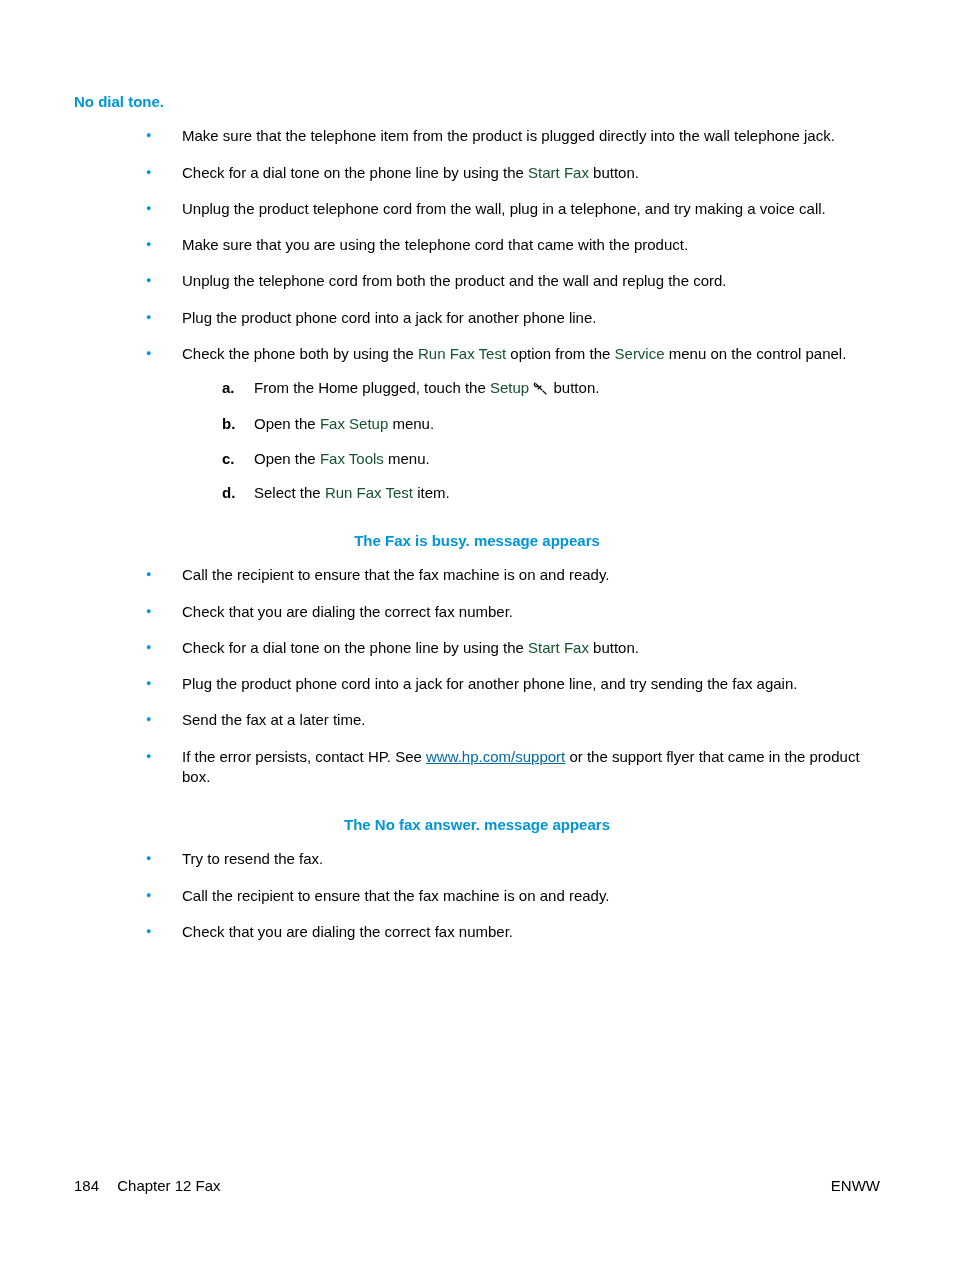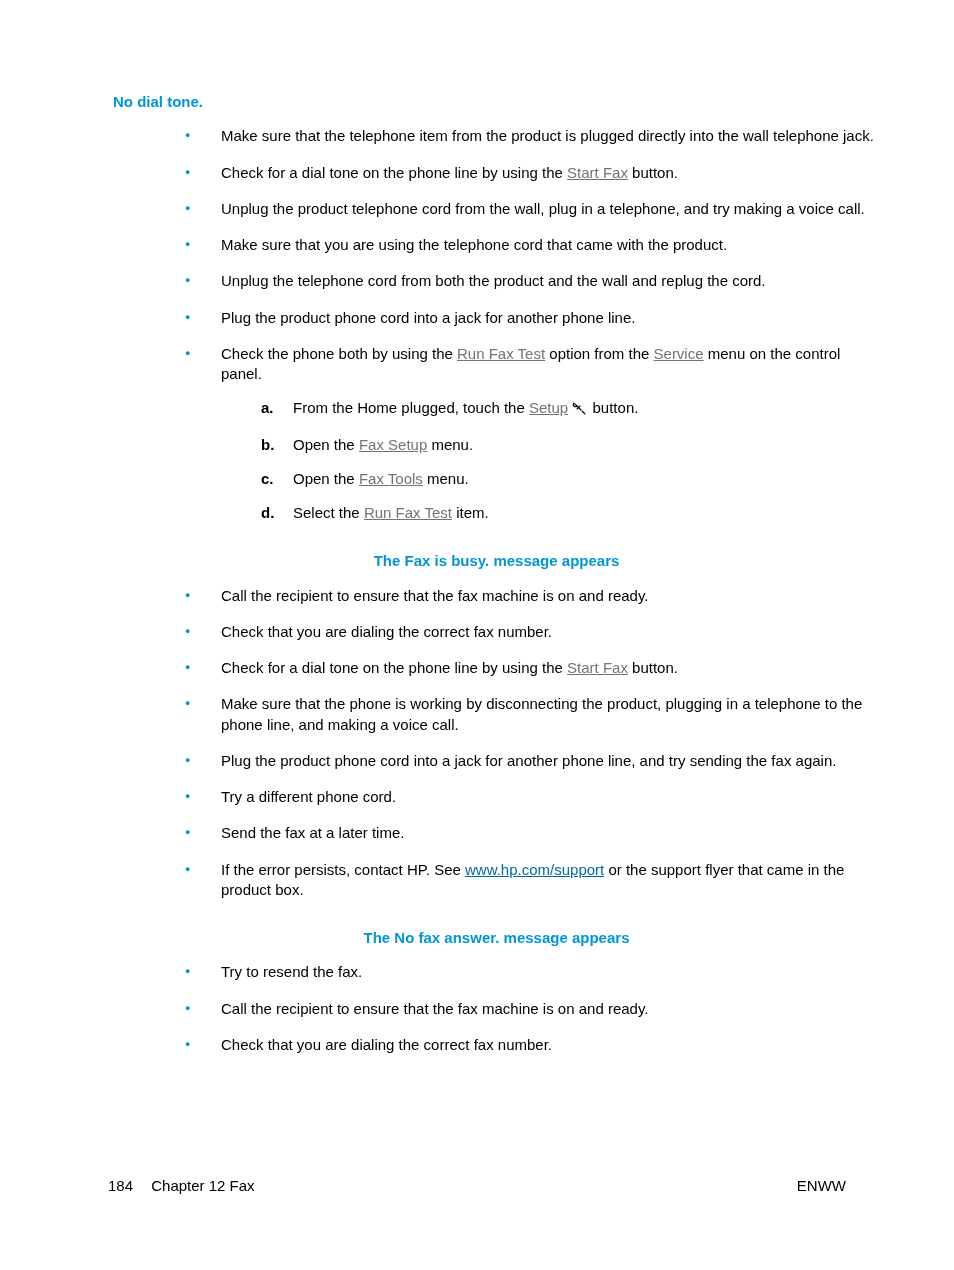--- a/index.html
+++ b/index.html
@@ -10,21 +10,20 @@
     height: 1270px;
     font-family: "Futura", "Century Gothic", "Trebuchet MS", Arial, sans-serif;
     font-size: 15px;
     color: #000;
     background: #fff;
     position: relative;
     line-height: 1.35;
   }
   .page {
     padding: 92px 74px 0 74px;
-    margin-left: 39px;
   }
   .section-heading {
     color: #0096d6;
     font-weight: bold;
     font-size: 15px;
     margin: 0 0 14px 0;
   }
   .section-heading.gap-top {
     margin-top: 28px;
     text-align: center;
@@ -59,37 +58,36 @@
     padding-left: 32px;
     margin: 0 0 14px 0;
   }
   ol.steps > li .step-label {
     position: absolute;
     left: 0;
     top: 0;
     font-weight: bold;
   }
   .ui-term {
-    color: #737373;
-    text-decoration: underline;
+    color: #14532d;
   }
   a.ext-link {
     color: #0369a1;
     text-decoration: underline;
   }
   .setup-icon {
     display: inline-block;
     vertical-align: -2px;
   }
   .footer {
     position: absolute;
     left: 0;
     right: 0;
     bottom: 74px;
-    padding: 0 108px;
+    padding: 0 74px;
     display: flex;
     justify-content: space-between;
     font-size: 15px;
   }
   .footer .left span.pn {
     margin-right: 14px;
   }
 </style>
 </head>
 <body>
@@ -140,23 +138,21 @@
     </li>
   </ul>
 
   <div class="section-heading gap-top">The Fax is busy. message appears</div>
   <ul class="bullets">
     <li><span>Call the recipient to ensure that the fax machine is on and ready.</span></li>
     <li><span>Check that you are dialing the correct fax number.</span></li>
     <li>
       <span>Check for a dial tone on the phone line by using the </span><span class="ui-term">Start Fax</span><span> button.</span>
     </li>
-    <li><span>Make sure that the phone is working by disconnecting the product, plugging in a telephone to the phone line, and making a voice call.</span></li>
     <li><span>Plug the product phone cord into a jack for another phone line, and try sending the fax again.</span></li>
-    <li><span>Try a different phone cord.</span></li>
     <li><span>Send the fax at a later time.</span></li>
     <li>
       <span>If the error persists, contact HP. See </span><a href="#" class="ext-link">www.hp.com/support</a><span> or the support flyer that came in the product box.</span>
     </li>
   </ul>
 
   <div class="section-heading gap-top">The No fax answer. message appears</div>
   <ul class="bullets">
     <li><span>Try to resend the fax.</span></li>
     <li><span>Call the recipient to ensure that the fax machine is on and ready.</span></li>

